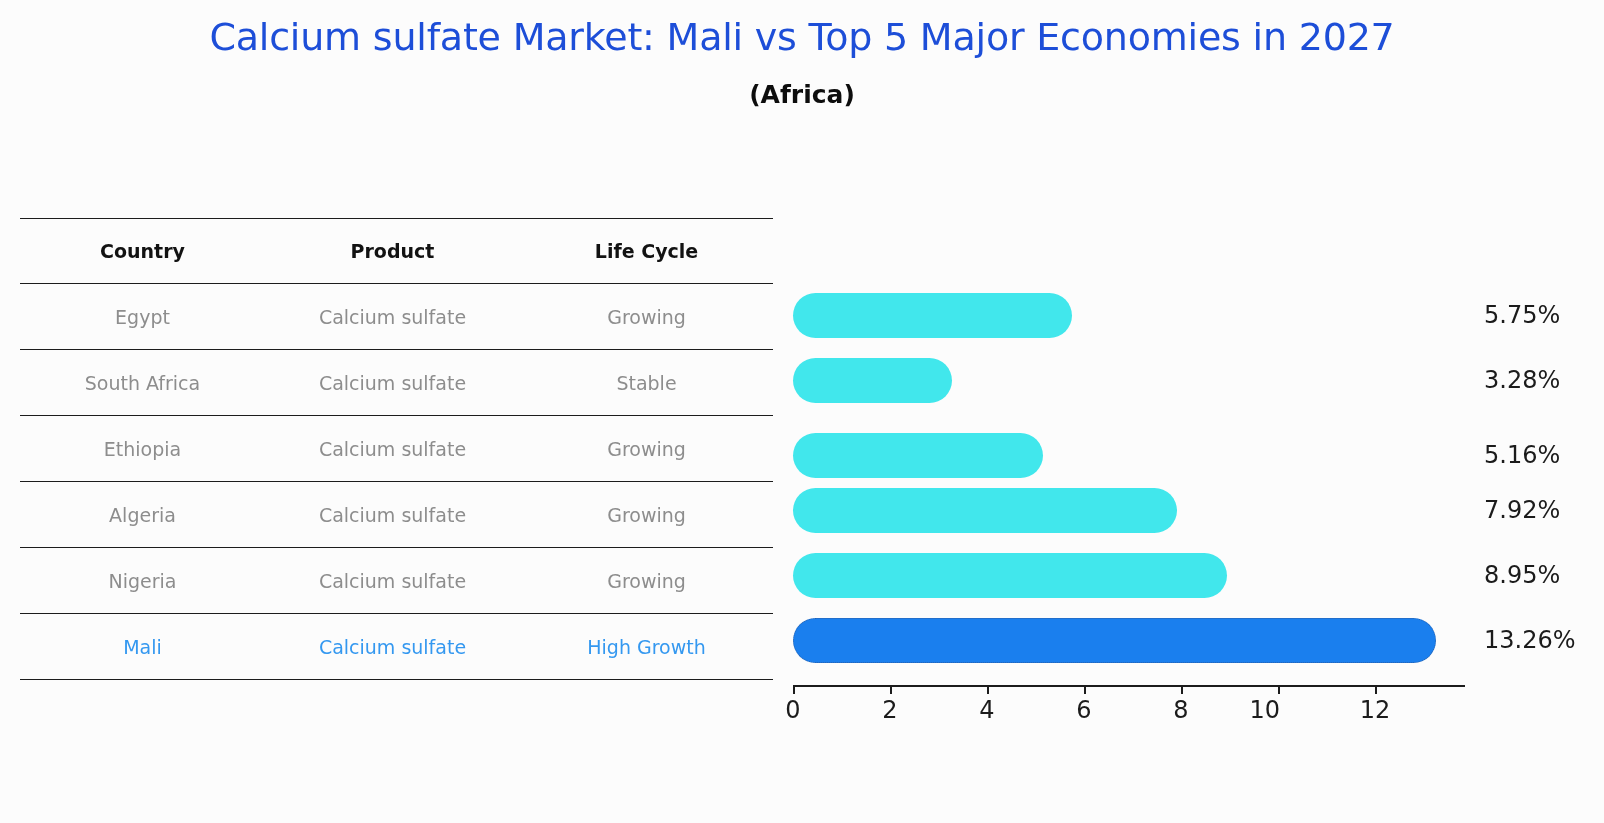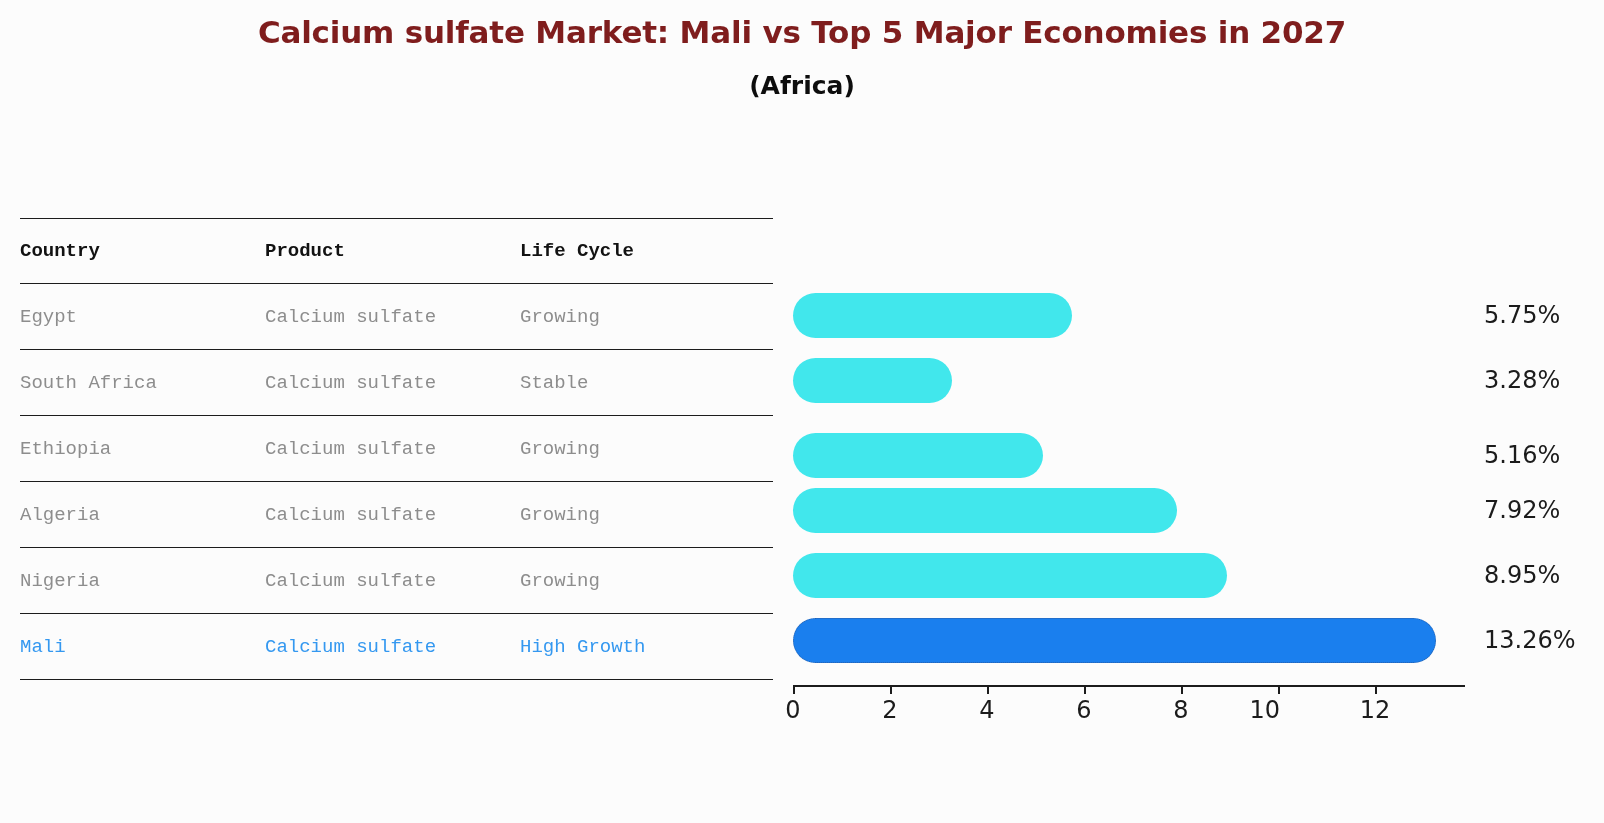--- a/index.html
+++ b/index.html
@@ -17,23 +17,23 @@
 
   
   #title-block {
     position: absolute;
     left: 0;
     top: 12px;
     width: 1604px;
     text-align: center;
   }
   #chart-title {
-    font-size: 31px;
-    font-weight: bold;
-    color: #7f1d1d;
+    font-size: 38px;
+    font-weight: normal;
+    color: #1d4ed8;
     letter-spacing: -0.2px;
     line-height: 1.32;
     white-space: nowrap;
   }
   #chart-subtitle {
     font-size: 25px;
     font-weight: bold;
     color: #0d0d0d;
     line-height: 1.3;
     margin-top: 17px;
@@ -50,26 +50,25 @@
     border-collapse: collapse;
     width: 753px;
     table-layout: fixed;
   }
   table.data-table col.c-country { width: 245px; }
   table.data-table col.c-product { width: 255px; }
   table.data-table col.c-life    { width: 253px; }
 
   table.data-table th,
   table.data-table td {
-    text-align: left;
+    text-align: center;
     padding: 0;
     height: 65px;
     vertical-align: middle;
     border: none;
-    font-family: Liberation Mono, monospace;
   }
   table.data-table thead th {
     font-size: 19px;
     font-weight: bold;
     color: #121212;
     border-top: 1.6px solid #1c1c1c;
     border-bottom: 1.6px solid #1c1c1c;
     height: 64px;
   }
   table.data-table tbody td {

